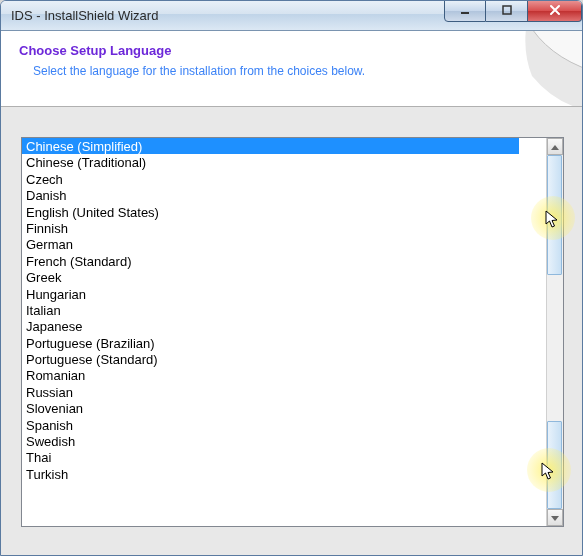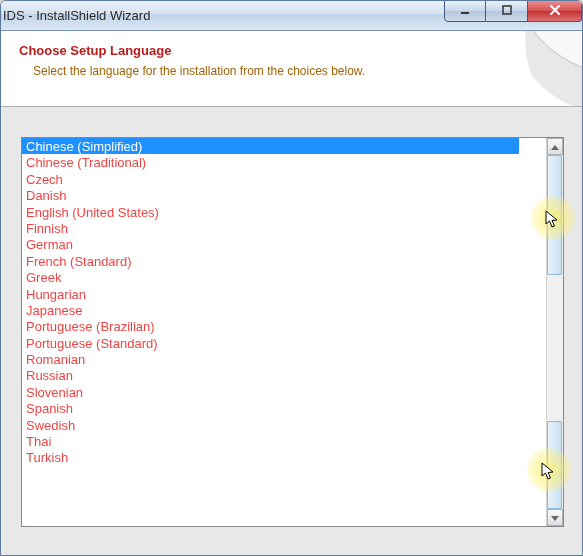--- a/index.html
+++ b/index.html
@@ -20,21 +20,21 @@
       border-radius: 6px 6px 0 0;
       overflow: hidden;
       position: relative;
     }
     .titlebar {
       height: 30px;
       background: linear-gradient(to bottom, #e8f0f8 0%, #d6e3f0 45%, #c0d4e8 46%, #dce8f4 100%);
       border-bottom: 1px solid #7a94b0;
       display: flex;
       align-items: center;
-      padding-left: 2px;
+      padding-left: 10px;
       position: relative;
     }
     .titlebar-title {
       color: #2a2a2a;
       font-size: 13px;
     }
     .window-controls {
       position: absolute;
       right: 0;
       top: -1px;
@@ -64,26 +64,26 @@
       height: 76px;
       background: #fff;
       border-bottom: 1px solid #b0b0b0;
       padding: 12px 18px;
       position: relative;
       overflow: hidden;
     }
     .header-title {
       font-weight: bold;
       font-size: 13px;
-      color: #b91c1c;
+      color: #6d28d9;
       margin-bottom: 6px;
     }
     .header-subtitle {
       font-size: 12px;
-      color: #a16207;
+      color: #3b82f6;
       padding-left: 14px;
     }
     .decor {
       position: absolute;
       right: -10px;
       top: -10px;
       width: 90px;
       height: 90px;
     }
     .decor svg { width: 100%; height: 100%; }
@@ -105,21 +105,21 @@
     .listbox {
       flex: 1;
       overflow: hidden;
       font-family: Tahoma, Arial, sans-serif;
       font-size: 13px;
     }
     .listbox-item {
       padding: 1px 4px;
       height: 16.4px;
       line-height: 15px;
-      color: #ef4444;
+      color: #000000;
       cursor: default;
       white-space: nowrap;
     }
     .listbox-item.selected {
       background: #1e90ff;
       color: #fff;
     }
     .scrollbar {
       width: 17px;
       background: #f0f0f0;
@@ -221,20 +221,21 @@
           <div class="listbox-item selected">Chinese (Simplified)</div>
           <div class="listbox-item">Chinese (Traditional)</div>
           <div class="listbox-item">Czech</div>
           <div class="listbox-item">Danish</div>
           <div class="listbox-item">English (United States)</div>
           <div class="listbox-item">Finnish</div>
           <div class="listbox-item">German</div>
           <div class="listbox-item">French (Standard)</div>
           <div class="listbox-item">Greek</div>
           <div class="listbox-item">Hungarian</div>
+          <div class="listbox-item">Italian</div>
           <div class="listbox-item">Japanese</div>
           <div class="listbox-item">Portuguese (Brazilian)</div>
           <div class="listbox-item">Portuguese (Standard)</div>
           <div class="listbox-item">Romanian</div>
           <div class="listbox-item">Russian</div>
           <div class="listbox-item">Slovenian</div>
           <div class="listbox-item">Spanish</div>
           <div class="listbox-item">Swedish</div>
           <div class="listbox-item">Thai</div>
           <div class="listbox-item">Turkish</div>

